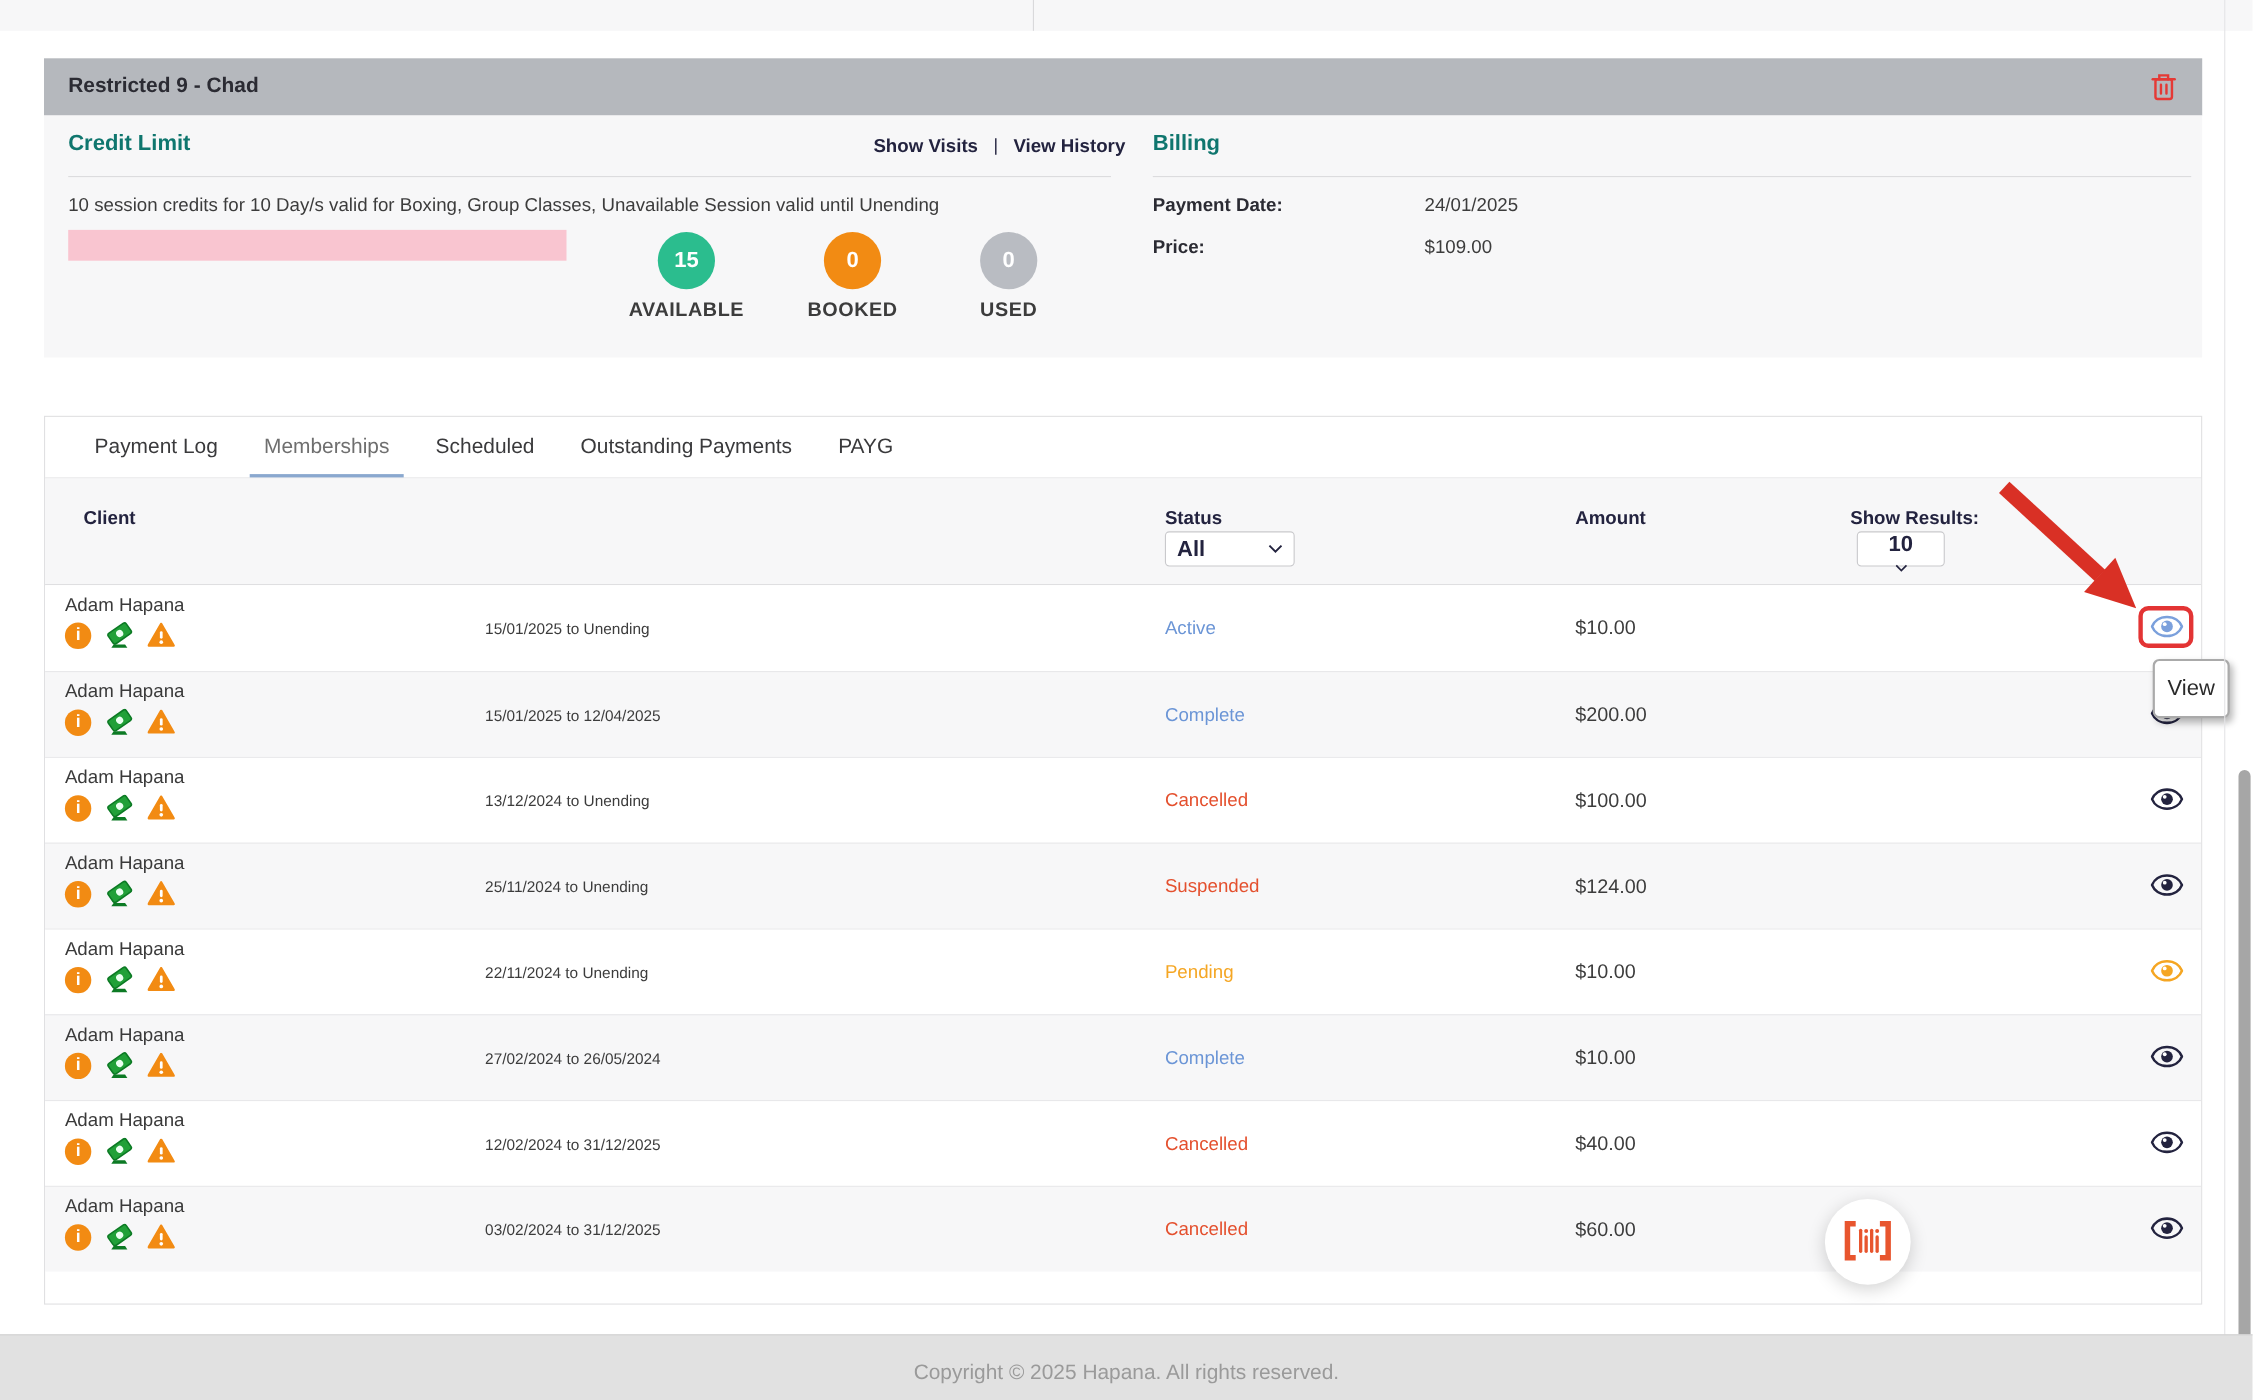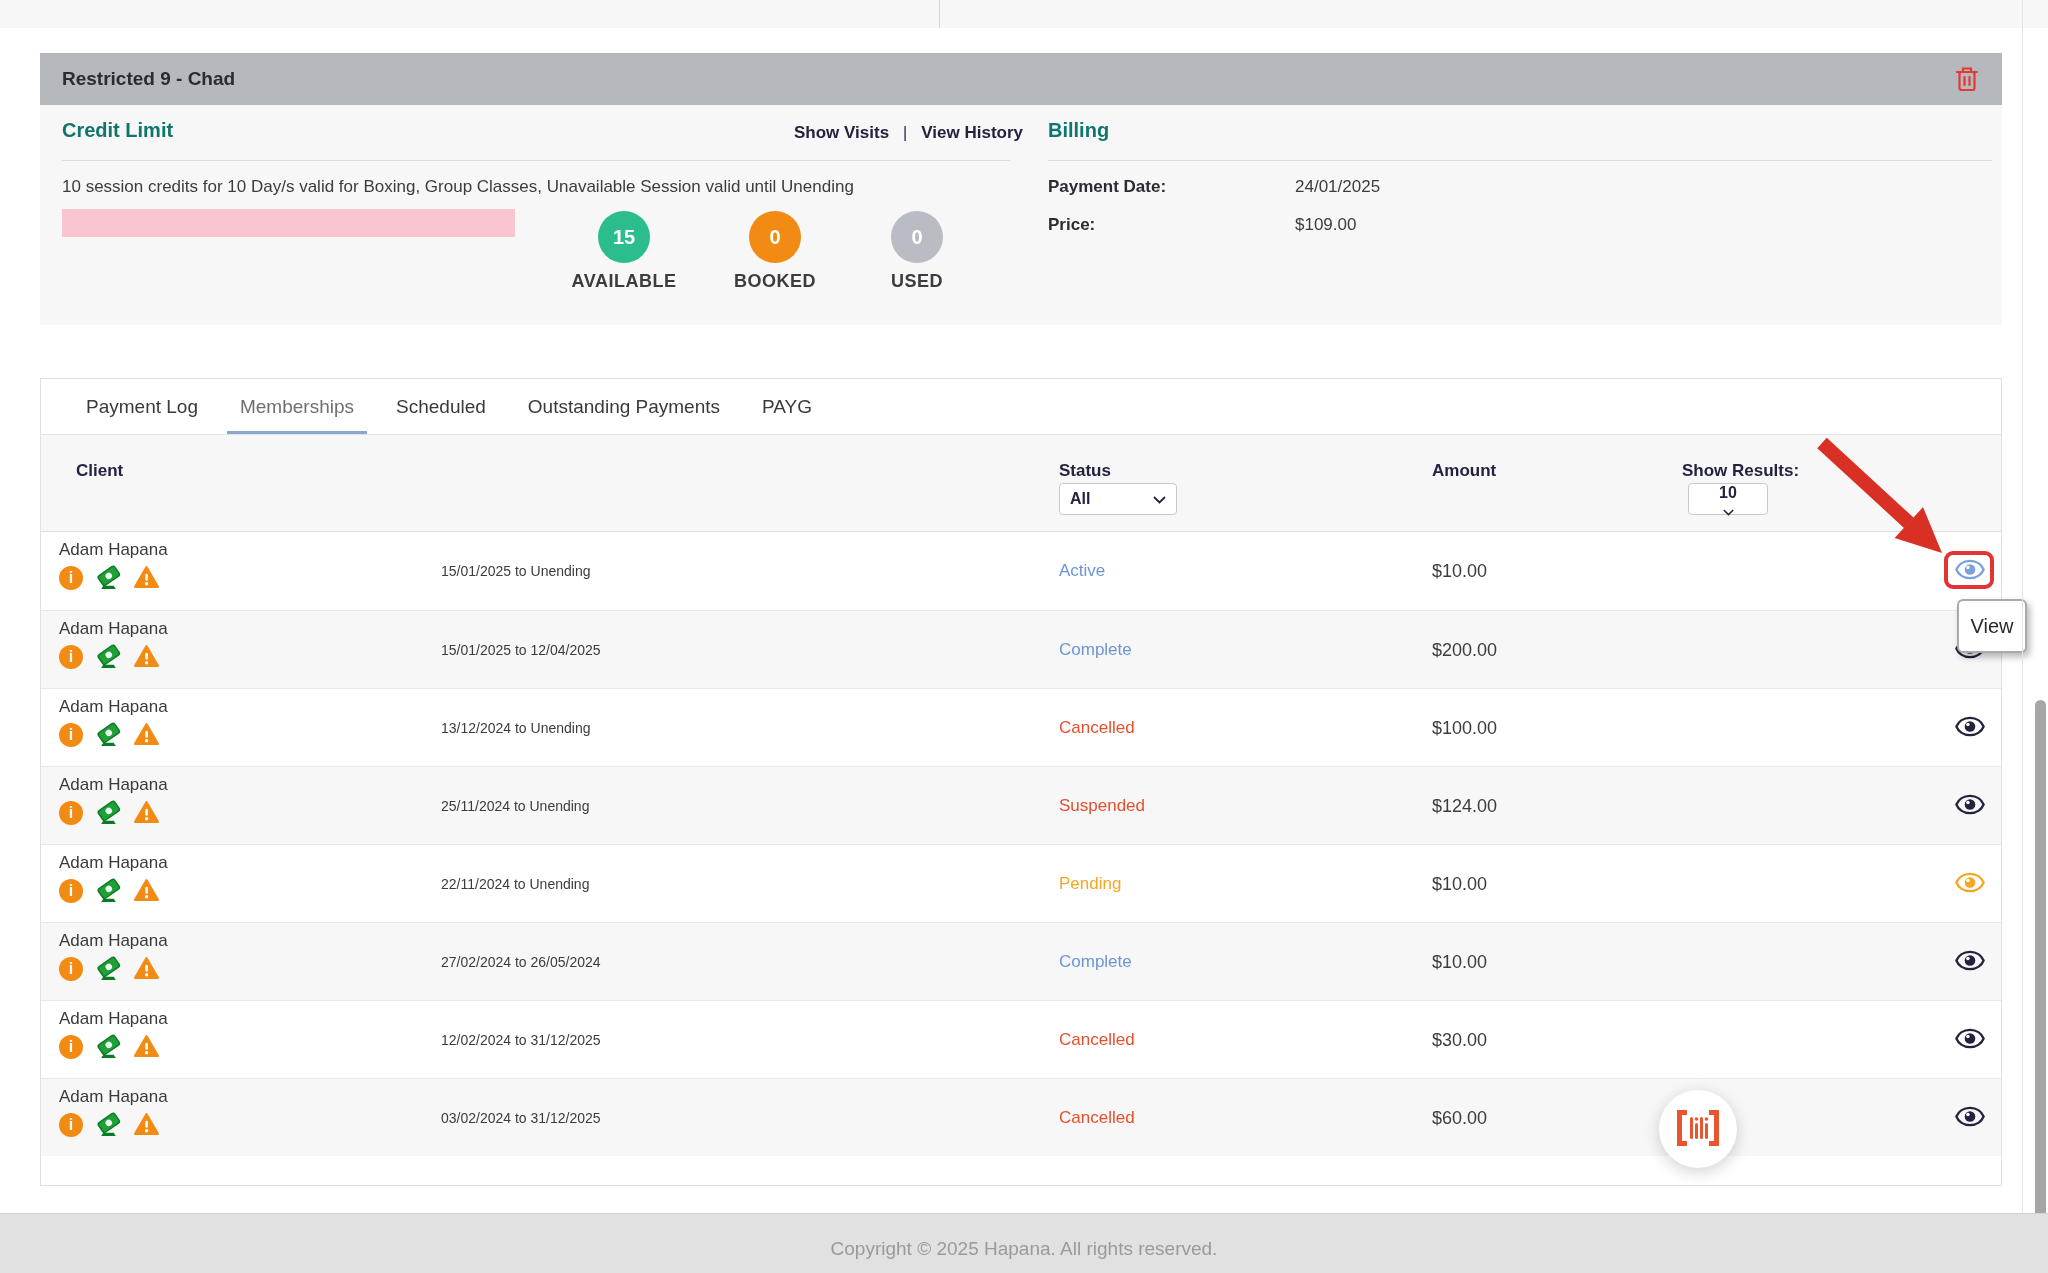--- a/index.html
+++ b/index.html
@@ -44,21 +44,21 @@
   .tabs { position:absolute; left:0; top:0; width:100%; height:56px; display:flex; align-items:center; padding-left:24px;
           border-bottom:1px solid #e3e3e5; }
   .tab { position:relative; height:100%; display:flex; align-items:center; padding:0 21px; font-size:19px; color:#3a3a3c; cursor:pointer; }
   .tab.active { color:#6f6f6f; }
   .tab.active::after { content:""; position:absolute; left:8px; right:8px; bottom:0; height:3px; background:#8aa8cf; }
 
   .filter-row { position:absolute; left:0; top:56px; width:100%; height:97px; background:#f7f7f8; border-bottom:1px solid #dcdcde; }
   .col-head { position:absolute; font-size:17px; font-weight:bold; color:#23233f; }
   .sel { position:absolute; height:32px; background:#fff; border:1px solid #c9c9cc; border-radius:4px;
          display:flex; align-items:center; justify-content:space-between; padding:0 10px; cursor:pointer; }
-  .sel .sel-val { font-size:16px; font-weight:bold; color:#23233f; }
+  .sel .sel-val { font-size:20px; font-weight:bold; color:#23233f; }
 
   .rows { position:absolute; left:0; top:153px; width:100%; }
   .trow { position:relative; width:100%; height:78px; background:#fff; border-top:1px solid #e8e8ea; }
   .trow:first-child { border-top:none; }
   .trow.alt { background:#f7f7f8; }
   .client { position:absolute; left:18px; top:8px; }
   .client-name { font-size:17px; color:#3a3a3a; }
   .client-icons { margin-top:5px; display:flex; gap:13px; align-items:center; }
   .cicon { width:25px; height:25px; display:flex; align-items:center; justify-content:center; cursor:pointer; }
   .cicon.info { background:#f28b13; border-radius:50%; color:#fff; font-weight:bold; font-size:16px; width:24px; height:24px; }
@@ -422,21 +422,21 @@
           <svg width="25" height="23" viewBox="0 0 24 22">
             <path d="M12 1 L23 20 H1 Z" fill="#f28b13" stroke="#f28b13" stroke-width="2" stroke-linejoin="round"></path>
             <rect x="10.9" y="7.5" width="2.4" height="6.5" rx="1.2" fill="#fff"></rect>
             <circle cx="12.1" cy="17" r="1.6" fill="#fff"></circle>
           </svg>
         </span>
       </div>
     </div>
     <div class="dates">12/02/2024 to 31/12/2025</div>
     <div class="status" style="color: rgb(228, 80, 46);">Cancelled</div>
-    <div class="amount">$30.00</div>
+    <div class="amount">$40.00</div>
     <button class="eye" style="color: rgb(35, 35, 63);">
       <span>
         <svg width="30" height="21" viewBox="0 0 26 18">
           <path d="M13 1.5C7 1.5 2.8 5 1.2 9c1.6 4 5.8 7.5 11.8 7.5S23.2 13 24.8 9C23.2 5 19 1.5 13 1.5z" fill="none" stroke="currentColor" stroke-width="2"></path>
           <circle cx="13" cy="9" r="4.6" fill="currentColor"></circle>
           <circle cx="11.2" cy="7.2" r="1.5" fill="#fff"></circle>
         </svg>
       </span>
     </button>
   </div>

